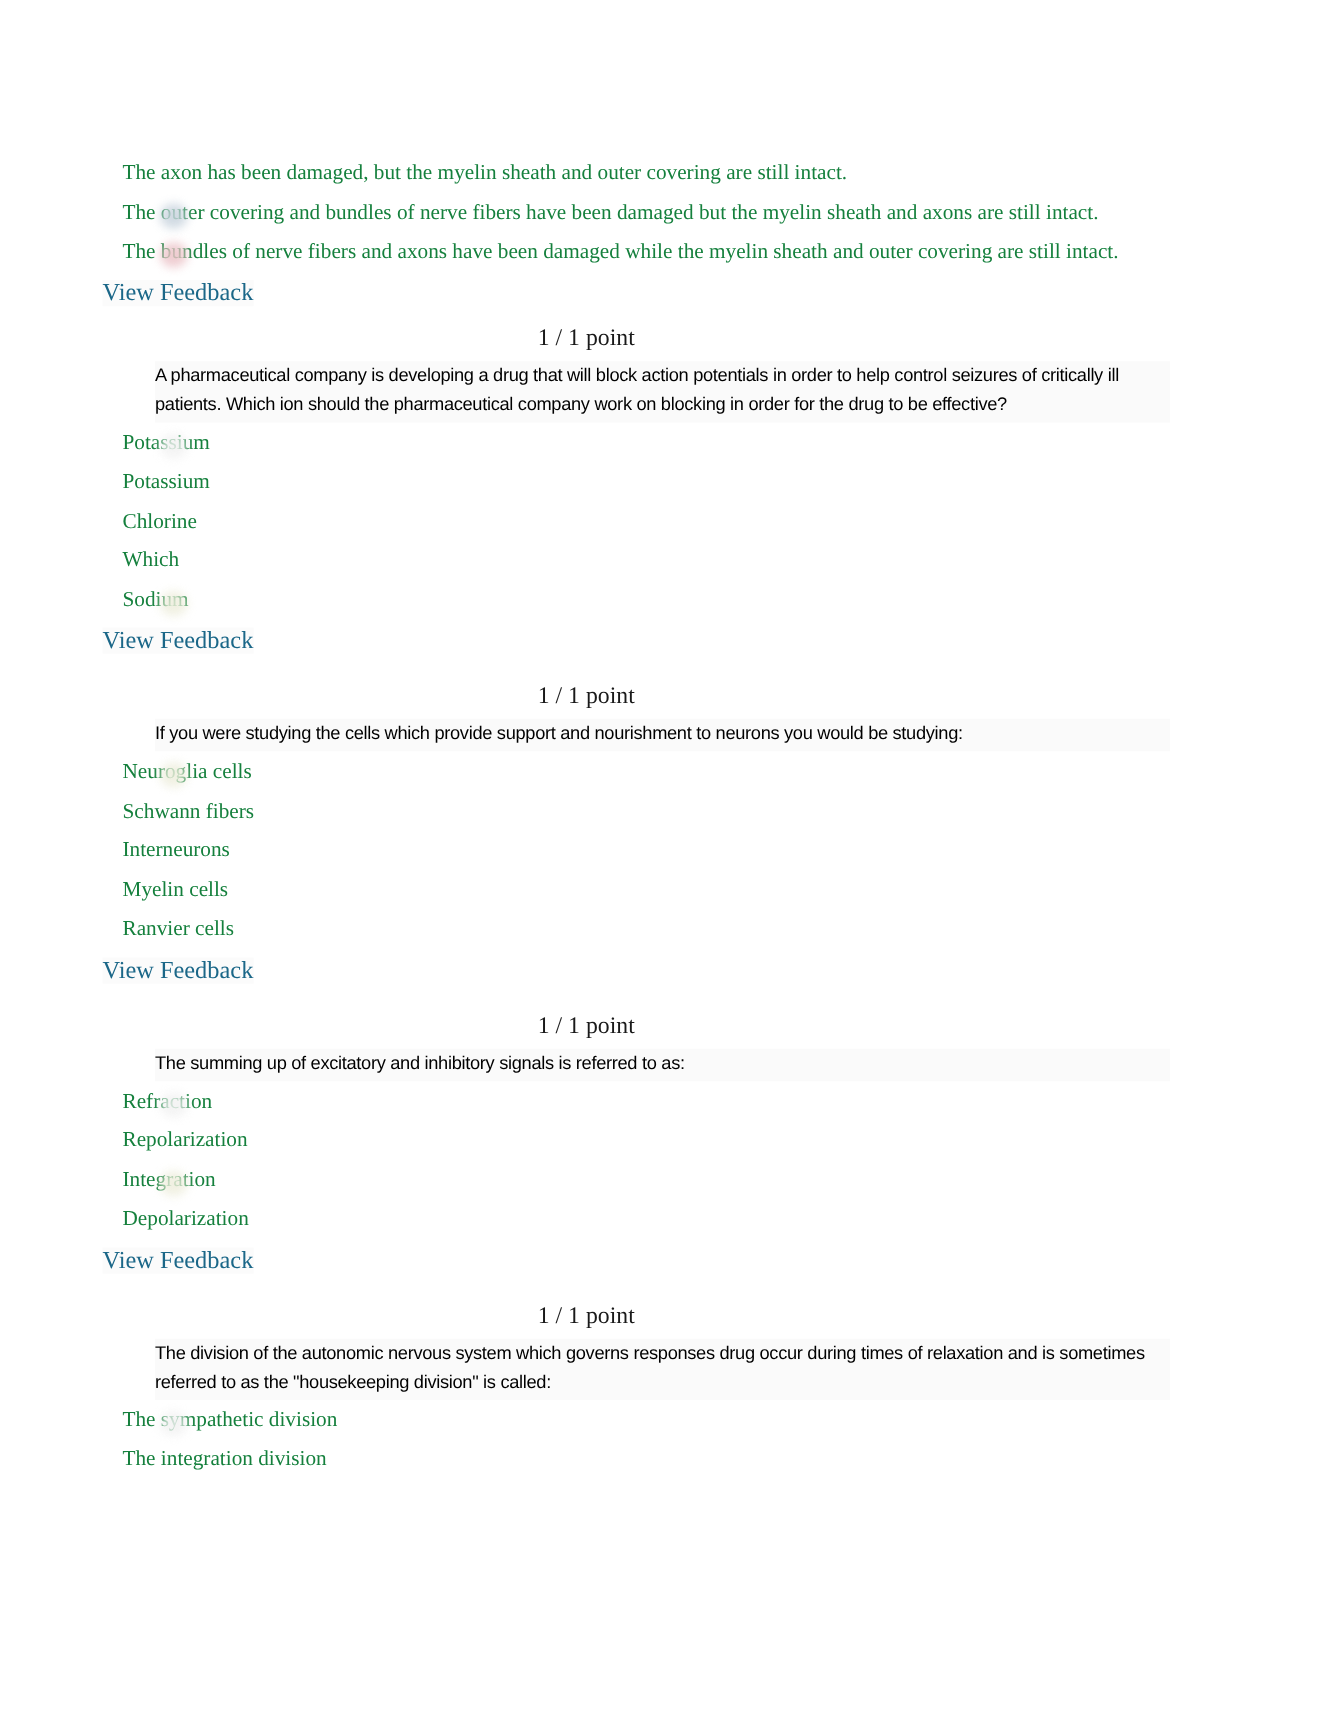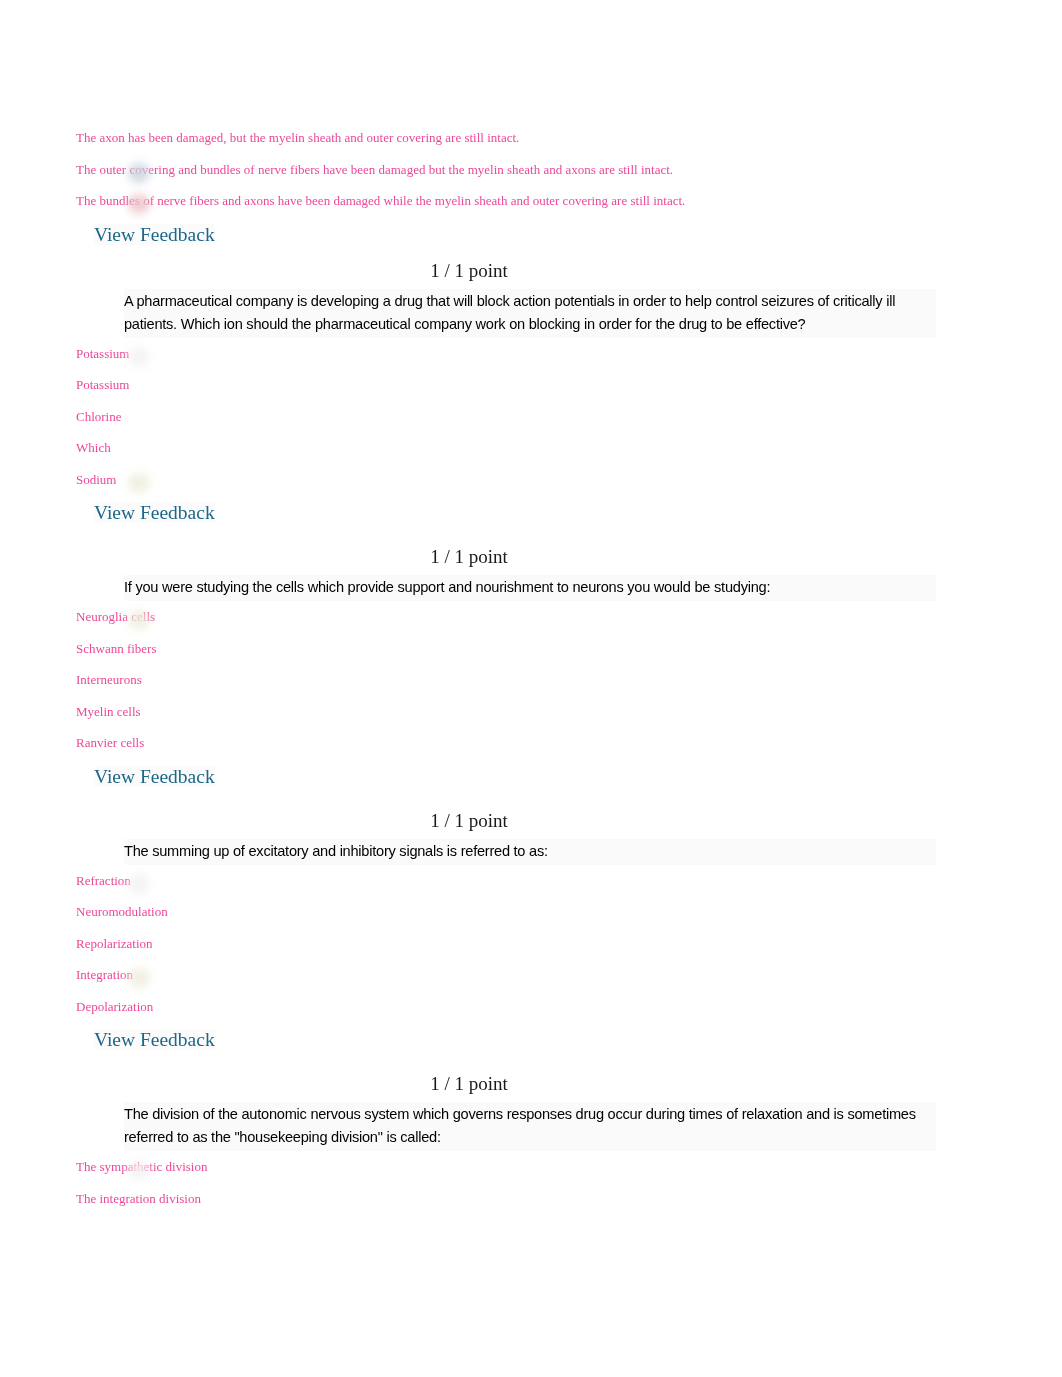--- a/index.html
+++ b/index.html
@@ -66,26 +66,26 @@
   
   .options {
     list-style: none;
     margin: 0;
     padding: 0;
   }
 
   .option {
     position: relative;
     margin: 0;
-    padding: 0 0 0 76px;
+    padding: 0 0 0 98px;
     min-height: 31px;
     font-family: "Liberation Serif", "DejaVu Serif", serif;
-    font-size: 13px;
+    font-size: 17px;
     line-height: 31.5px;
-    color: #ec4899;
+    color: #15803d;
   }
   .option.two-line {
     line-height: 25.5px;
     padding-top: 3px;
     padding-bottom: 3px;
     width: 945px;
     box-sizing: border-box;
   }
   .option .opt-text { display: inline; }
 
@@ -103,21 +103,20 @@
   .radio-marker.blue    { background: #c9d4de; }
   .radio-marker.red     { background: #ecc4c9; }
   .radio-marker.correct { background: #eeeedd; }
   .radio-marker.plain   { background: #f2f2f2; }
 
   
   .feedback-row {
     padding-left: 82px;
     padding-top: 4px;
     padding-bottom: 2px;
-    margin-left: 12px;
   }
   .feedback-link {
     font-family: "Liberation Serif", "DejaVu Serif", serif;
     font-size: 19.5px;
     line-height: 28px;
     color: #1b6788;
     text-decoration: none;
     background: #fbfbfb;
     cursor: pointer;
   }
@@ -174,21 +173,20 @@
         <div class="feedback-row"><a class="feedback-link" href="#">View Feedback</a></div>
         <div class="spacer-md"></div>
       </div>
       <div class="question-block">
         <div class="q-header">
           <div class="q-points">1 / 1 point</div>
         </div>
         <div class="q-stem">The summing up of excitatory and inhibitory signals is referred to as:</div>
         <ul class="options">
           <li class="option"><span class="radio-marker plain"></span><span class="opt-text">Refraction</span></li>
-          <li class="option"><span class="opt-text">Neuromodulation</span></li>
           <li class="option"><span class="opt-text">Repolarization</span></li>
           <li class="option"><span class="radio-marker correct"></span><span class="opt-text">Integration</span></li>
           <li class="option"><span class="opt-text">Depolarization</span></li>
         </ul>
         <div class="feedback-row"><a class="feedback-link" href="#">View Feedback</a></div>
         <div class="spacer-md"></div>
       </div>
       <div class="question-block">
         <div class="q-header">
           <div class="q-points">1 / 1 point</div>

